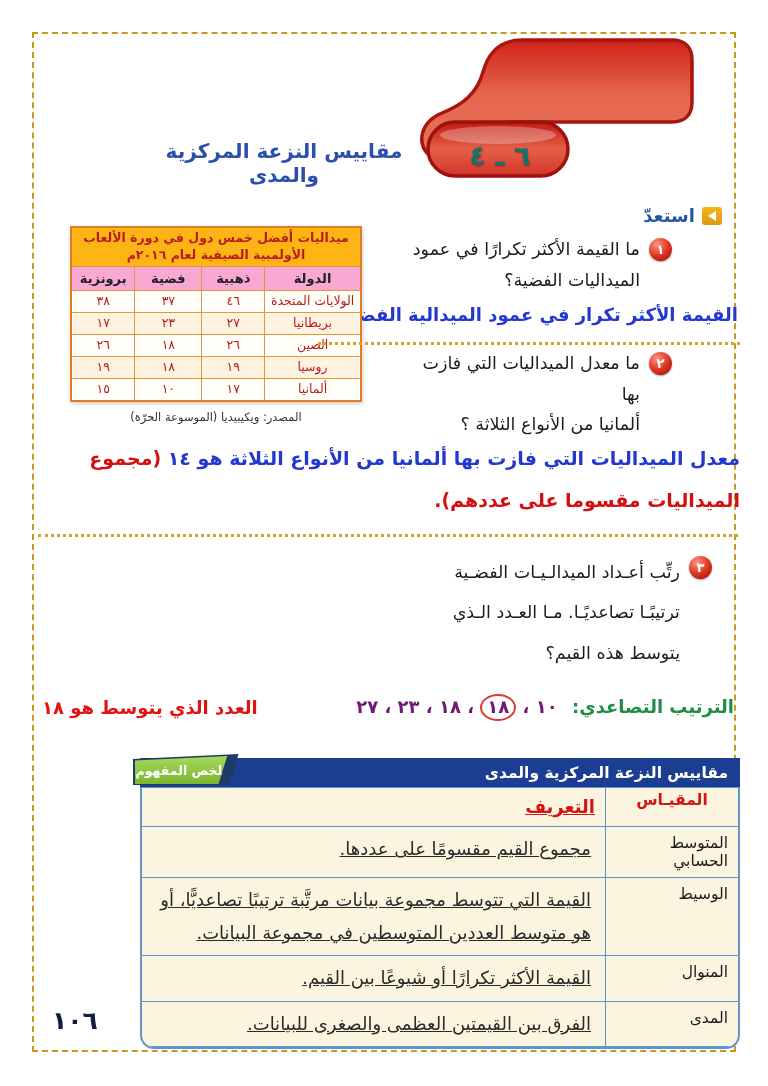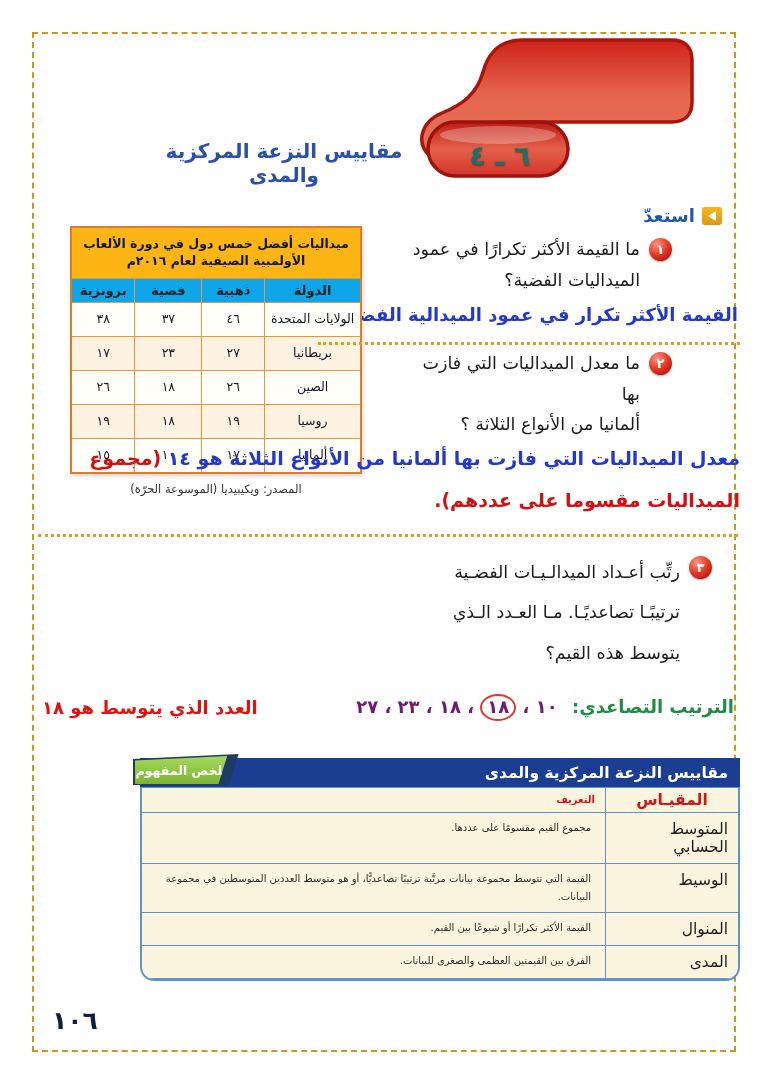--- a/index.html
+++ b/index.html
@@ -72,26 +72,26 @@
   .circled{
     border:2px solid #e0392a;border-radius:50%;padding:0 5px 2px 5px;display:inline-block;
   }
   .ans3-red{color:#e01212;}
   
   .medals-wrap{position:absolute;left:70px;top:226px;width:292px;direction:rtl;}
   .medals-table{
     width:100%;border-collapse:collapse;border:2px solid #e07b28;
     font-size:12.5px;background:#fffef9;box-shadow:1px 2px 4px rgba(0,0,0,.18);
   }
-  .medals-table td{border:1px solid #e8963c;text-align:center;color:#0f172a;padding:8px 3px;line-height:1.35;}
+  .medals-table td{border:1px solid #e8963c;text-align:center;color:#b91c1c;padding:2px 3px;line-height:1.35;}
   .medals-title{
     background:#fcb514;color:#16254d;font-weight:bold;font-size:12.5px;
     padding:4px 8px;line-height:1.5;
   }
-  .medals-head td{background:#0ea5e9;font-weight:bold;color:#222;font-size:13px;padding:3px;}
+  .medals-head td{background:#f9a8d4;font-weight:bold;color:#222;font-size:13px;padding:3px;}
   .medals-table tr.alt td{background:#fdf3e0;}
   .medals-source{
     margin-top:8px;text-align:center;font-size:11.5px;color:#333;direction:rtl;
   }
   
   .concept{position:absolute;left:140px;top:758px;width:600px;direction:rtl;}
   .ct-header{
     height:29px;background:#1c3e92;color:#ffffff;display:flex;align-items:center;
     padding-right:12px;font-weight:bold;font-size:15.5px;position:relative;
     box-sizing:border-box;
@@ -107,21 +107,21 @@
     display:flex;align-items:center;justify-content:center;
     color:#fff;font-size:12.5px;font-weight:bold;
   }
   .ct-body{
     border:2px solid #5f93cc;border-top:none;background:#fbf5df;
     border-radius:0 0 14px 14px;overflow:hidden;
   }
   .ct-table{width:100%;border-collapse:collapse;}
   .ct-table td{border:1.5px solid #5f93cc;vertical-align:top;text-align:right;}
   .ct-table td.c-measure{width:112px;font-weight:normal;color:#1b1b1b;font-size:15.5px;padding:7px 10px;}
-  .ct-table td.c-def{font-size:10px;color:#2a2a2a;line-height:1.8;padding:6px 14px;}
+  .ct-table td.c-def{font-size:18px;color:#2a2a2a;line-height:1.8;padding:6px 14px;text-decoration:underline;}
   .ct-table tr.cols td{color:#d41414;font-weight:bold;padding:3px 10px;}
   .ct-table tr.cols td.c-measure{text-align:center;}
   .ct-table td{border-left-width:0;}
   .ct-table td:last-child{border-left-width:1.5px;}
   .ct-table tr td:first-child{border-right:none;}
   .ct-table tr td:last-child{border-left:none;}
   
   .page-number{
     position:absolute;left:52px;top:1006px;font-size:25px;font-weight:bold;color:#101d42;
   }

